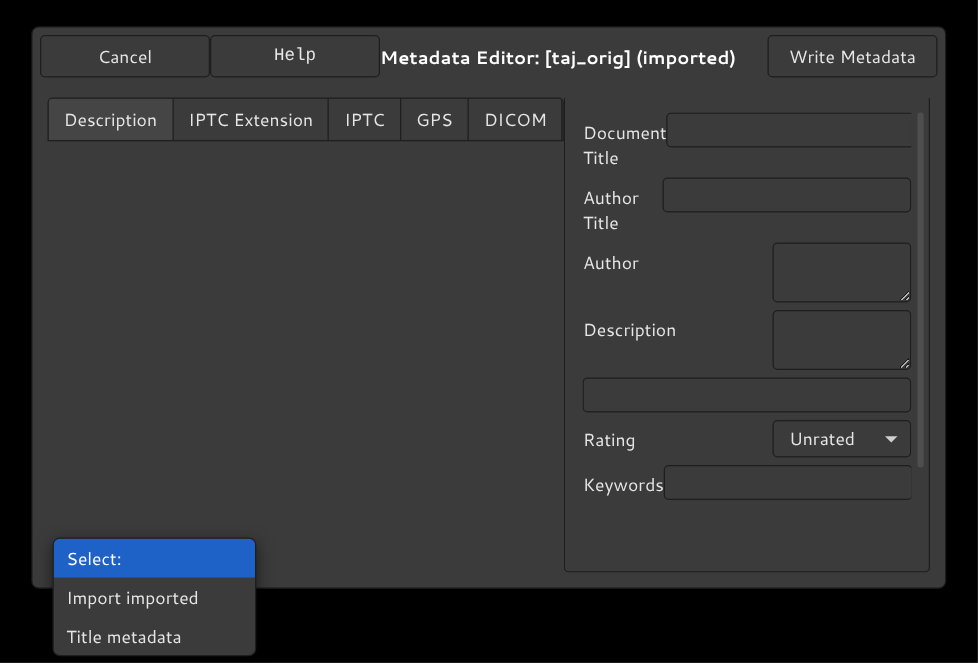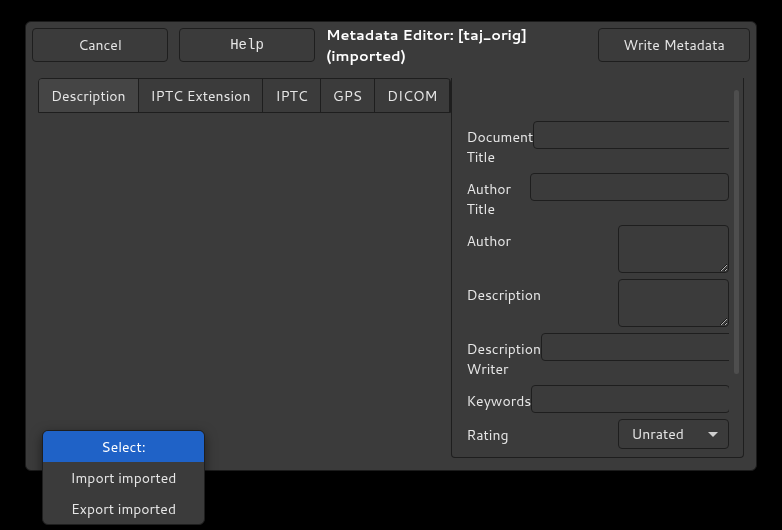--- a/index.html
+++ b/index.html
@@ -23,37 +23,37 @@
     border: 1px solid #1b1b1b;
     border-radius: 6px;
     display: flex;
     flex-direction: column;
   }
   .titlebar {
     height: 46px;
     display: flex;
     align-items: center;
     padding: 0 6px;
-    gap: 11px;
+    gap: 0;
   }
   .tb-btn {
     height: 34px;
     border-radius: 4px;
     background: #3b3b3b;
     border: 1px solid #1e1e1e;
     color: #e6e6e6;
     font-size: 14px;
     display: flex;
     align-items: center;
     justify-content: center;
     cursor: pointer;
   }
   .tb-btn.cancel { width: 136px; }
   .tb-btn.help   { width: 136px; font-family: Liberation Mono, monospace; }
-  .tb-btn.write  { width: 152px; }
+  .tb-btn.write  { width: 136px; }
   .tb-title {
     flex: 1;
     text-align: left;
     font-weight: 600;
     color: #ffffff;
     font-size: 14.5px;
   }
   .content {
     flex: 1;
     padding: 10px 12px 12px 12px;
@@ -89,21 +89,20 @@
     border-top: none;
     border-radius: 0 0 4px 4px;
     background: #3b3b3b;
     position: relative;
     overflow: hidden;
   }
   .panel-inner {
     position: absolute;
     left: 14px; right: 14px; top: 12px; bottom: 0;
     overflow: hidden;
-    margin-top: 31px;
   }
   .scrollbar {
     position: absolute;
     right: 4px;
     top: 12px;
     width: 5px;
     height: 284px;
     background: #4e4e4e;
     border-radius: 3px;
   }
@@ -160,21 +159,20 @@
     box-shadow: 0 4px 12px rgba(0,0,0,0.5);
   }
   .popup-item {
     height: 31px;
     display: flex;
     align-items: center;
     padding: 0 10px;
     color: #e6e6e6;
     font-size: 14px;
     cursor: pointer;
-    justify-content: center;
   }
   .popup-item.header {
     background: #1f62c7;
     color: #ffffff;
     cursor: default;
   }
 </style>
 </head>
 <body>
 
@@ -231,45 +229,44 @@
           <div class="row-label">Author</div>
           <textarea class="field multiline" style=""></textarea>
         </div>
 
         <div class="row">
           <div class="row-label">Description</div>
           <textarea class="field multiline" style=""></textarea>
         </div>
 
         <div class="row">
-          <div class="row-label">Description Writer</div>
-          <input class="field" value="" style="">
-        </div>
-
-        <div class="row">
-          <div class="row-label">Keywords</div>
           <input class="field" value="" style="">
         </div>
 
         <div class="row">
           <div class="row-label">Rating</div>
           <div class="select">
             <span>Unrated</span>
             <span class="chev"></span>
           </div>
         </div>
 
+        <div class="row">
+          <div class="row-label">Keywords</div>
+          <input class="field" value="" style="">
+        </div>
+
       </div>
     </div>
   </div>
 </div>
 
 <div class="popup">
   <div class="popup-item header">
     <span>Select:</span>
   </div>
   <div class="popup-item">
     <span>Import imported</span>
   </div>
   <div class="popup-item">
-    <span>Export imported</span>
+    <span>Title metadata</span>
   </div>
 </div>
 
 </body></html>

